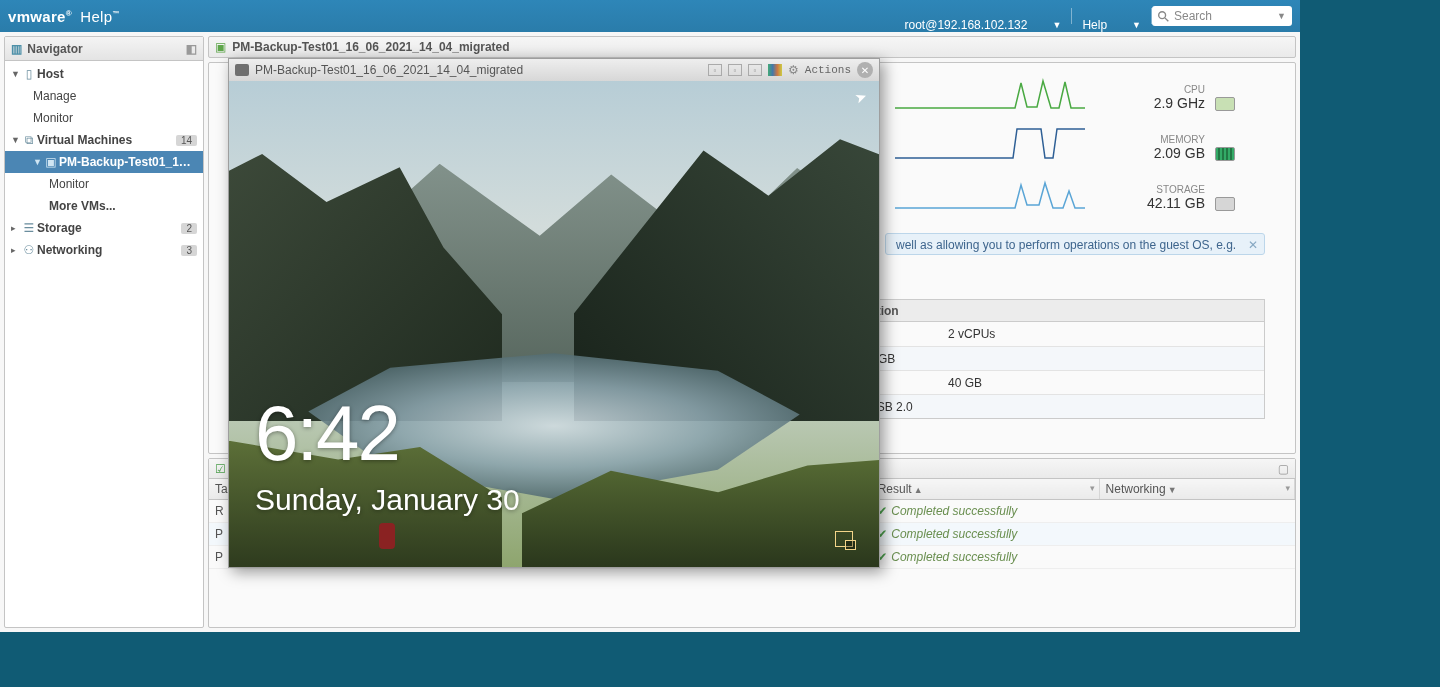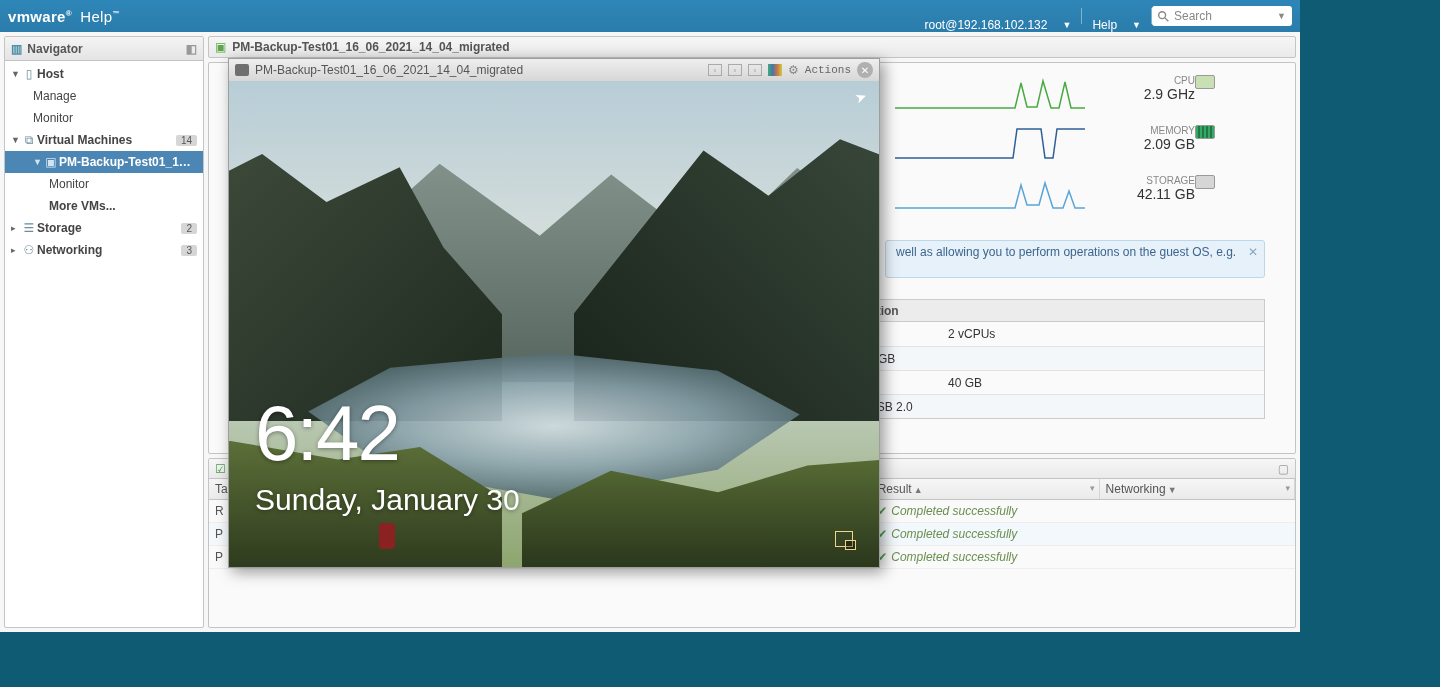--- a/index.html
+++ b/index.html
@@ -4,21 +4,21 @@
 <style>
   * { margin: 0; padding: 0; box-sizing: border-box; font-family: Arial, Helvetica, sans-serif; }
   body { background: #105B74; font-size: 12px; color: #333; overflow: hidden; }
   .app { width: 1300px; height: 632px; background: #f7f7f7; position: relative; }
 
   
   .topbar { height: 32px; background: linear-gradient(#2e86b8,#2a7caa); display: flex; align-items: center; color: #fff; padding: 0 8px; }
   .brand { font-weight: bold; font-size: 15px; letter-spacing: .3px; }
   .brand .esxi { font-weight: 300; margin-left: 4px; }
   .topbar .spacer { flex: 1; }
-  .topbar .grp { display: flex; align-items: center; gap: 12px; padding: 0 10px; margin-top: 17px; }
+  .topbar .grp { display: flex; align-items: center; gap: 22px; padding: 0 10px; margin-top: 17px; }
   .topbar .sep { width: 1px; height: 16px; background: rgba(255,255,255,.4); }
   .topbar .caret { font-size: 9px; margin-left: 3px; }
   .search { background: #fff; border-radius: 3px; height: 20px; width: 140px; display: flex; align-items: center; gap: 5px; padding: 0 6px; color: #888; }
   .search svg { width: 11px; height: 11px; }
 
   .body-row { display: flex; height: 600px; padding: 4px; gap: 4px; }
 
   
   .nav-panel { width: 200px; background: #fff; border: 1px solid #c4c4c4; border-radius: 2px; display: flex; flex-direction: column; }
   .nav-head { background: linear-gradient(#f4f4f4,#e4e4e4); border-bottom: 1px solid #c4c4c4; height: 24px; display: flex; align-items: center; padding: 0 6px; font-weight: bold; color: #555; }
@@ -37,28 +37,28 @@
   .tree .bold { font-weight: bold; }
 
   
   .main-panel { flex: 1; display: flex; flex-direction: column; gap: 4px; }
   .crumb-bar { height: 22px; background: linear-gradient(#f6f6f6,#eaeaea); border: 1px solid #c4c4c4; border-radius: 2px; display: flex; align-items: center; padding: 0 6px; gap: 6px; color: #555; }
   .crumb-bar .vmic { color: #5fa64b; }
 
   .content { flex: 1; background: #fafafa; border: 1px solid #c4c4c4; border-radius: 2px; position: relative; overflow: hidden; padding: 8px; }
 
   .metrics { position: absolute; top: 12px; right: 30px; width: 370px; display: flex; flex-direction: column; gap: 14px; }
-  .metric { display: flex; align-items: flex-start; }
+  .metric { display: flex; align-items: flex-end; gap: 10px; }
   .metric .spark { width: 190px; height: 36px; }
   .metric .mlbl { width: 110px; text-align: right; }
   .metric .mlbl .t { font-size: 10px; color: #888; }
   .metric .mlbl .v { font-size: 14px; color: #333; }
   .metric .mico { width: 20px; height: 14px; border: 1px solid #999; border-radius: 2px; }
 
-  .notice { position: absolute; top: 170px; right: 30px; width: 380px; height: 38px; background: #e7f1f9; border: 1px solid #bcd6ea; border-radius: 3px; color: #3e658d; padding: 4px 26px 4px 10px; font-size: 12px; overflow: hidden; margin-top: 7px; }
+  .notice { position: absolute; top: 170px; right: 30px; width: 380px; height: 22px; background: #e7f1f9; border: 1px solid #bcd6ea; border-radius: 3px; color: #3e658d; padding: 4px 26px 4px 10px; font-size: 12px; overflow: hidden; }
   .notice .close { position: absolute; right: 6px; top: 4px; color: #86a7c2; cursor: pointer; }
 
   .hw-panel { position: absolute; top: 236px; right: 30px; left: 650px; border: 1px solid #cbcbcb; }
   .hw-head { background: #ececec; border-bottom: 1px solid #cbcbcb; height: 22px; display: flex; align-items: center; padding-left: 10px; font-weight: bold; color: #555; }
   .hw-row { display: flex; height: 24px; border-top: 1px solid #e3e3e3; font-size: 12px; }
   .hw-row:first-of-type { border-top: none; }
   .hw-row .c1 { width: 80px; padding-left: 10px; display: flex; align-items: center; }
   .hw-row .c2 { flex: 1; padding-left: 8px; display: flex; align-items: center; }
   .hw-row.alt { background: #f4f7fa; flex-direction: column; }
 

